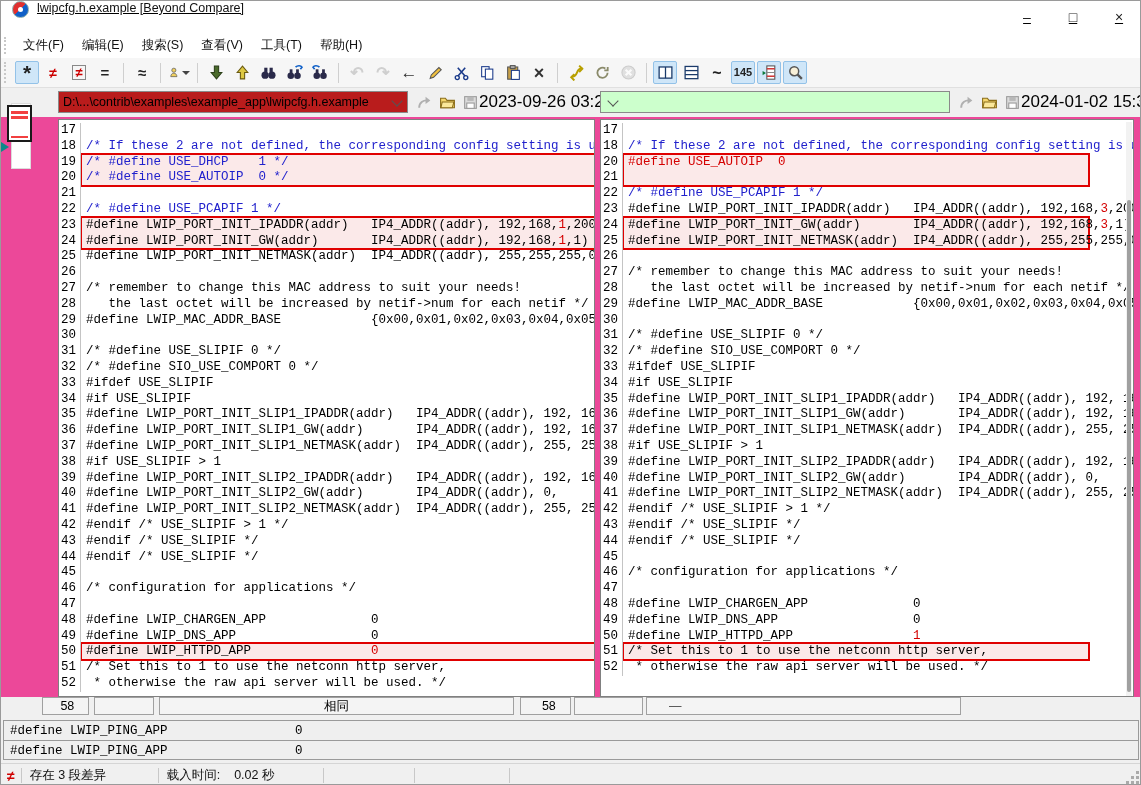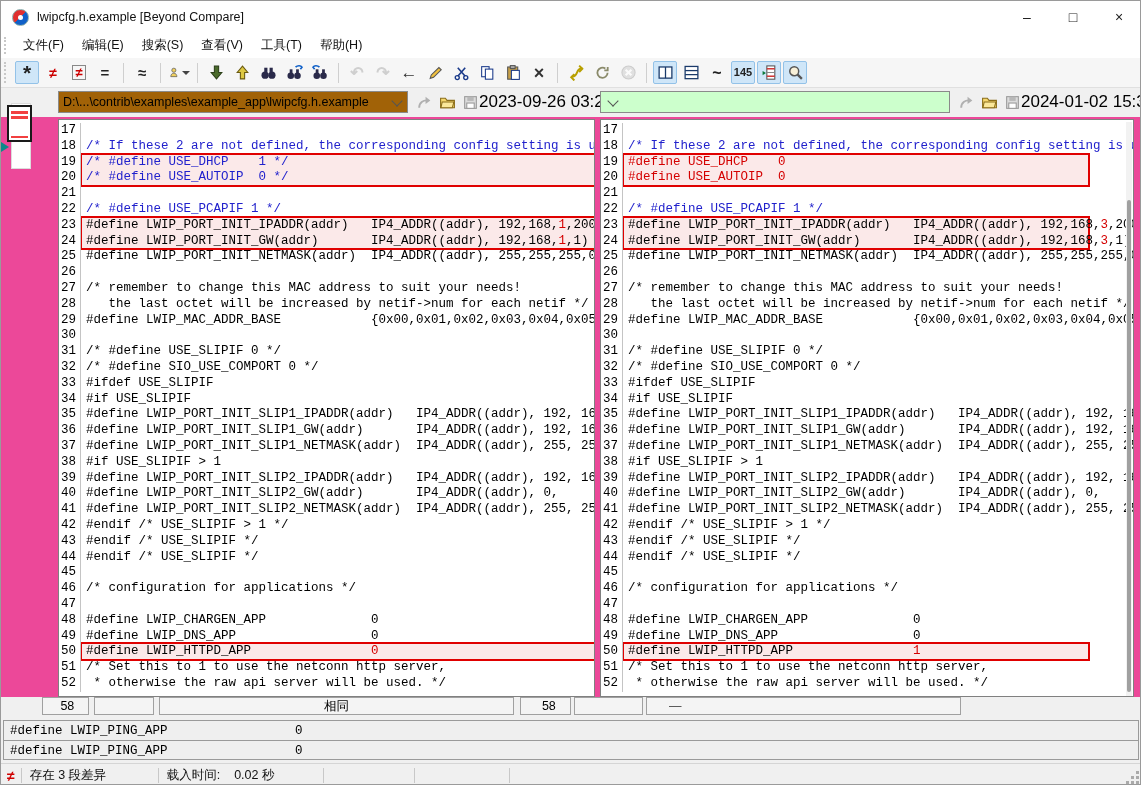--- a/index.html
+++ b/index.html
@@ -1,18 +1,18 @@
 <!DOCTYPE html>
 <html><head>
 <meta charset="utf-8">
 <style>
   html,body{margin:0;padding:0;background:#d8d8d8;font-family:"Liberation Sans",sans-serif;}
   #win{position:relative;width:1141px;height:785px;background:#f0f0f0;border:1px solid #9a9a9a;box-sizing:border-box;overflow:hidden;}
   
-  #titlebar{position:absolute;left:0;top:0;width:1141px;height:32px;background:#ffffff;border-bottom:1px solid #e8e8e8;display:flex;align-items:center;}
+  #titlebar{position:absolute;left:0;top:0;width:1141px;height:32px;background:#ffffff;border-bottom:1px solid #e8e8e8;display:flex;text-decoration:underline;}
   #appicon{width:17px;height:17px;border-radius:50%;margin:0 8px 0 11px;background:linear-gradient(135deg,#e03030 0 50%,#1060c8 50% 100%);border:1px solid #8aa;box-sizing:border-box;position:relative;}
   #appicon::after{content:"";position:absolute;left:5px;top:5px;width:5px;height:5px;border-radius:50%;background:#fff;}
   #title-text{font-size:12.5px;color:#111;}
   #caption-buttons{margin-left:auto;display:flex;height:32px;}
   .cap-btn{width:46px;height:32px;display:flex;align-items:center;justify-content:center;font-size:14px;color:#222;}
   
   #menubar{position:absolute;left:0;top:32px;width:1141px;height:25px;background:#fff;display:flex;align-items:center;border-bottom:1px solid #e0e0e0;}
   .drag-handle{width:3px;height:70%;border-left:2px dotted #c8c8c8;margin:0 5px 0 3px;}
   .menu-item{font-size:12.5px;color:#111;padding:3px 9px;cursor:default;}
   
@@ -22,21 +22,21 @@
   .tbtn.disabled{opacity:.55;}
   .tbtn.boxed .tglyph{border:1px solid #888;padding:0 2px;line-height:13px;}
   .tglyph{font-size:15px;font-weight:bold;line-height:1;}
   .tsep{width:1px;height:20px;background:#cfcfcf;margin:0 5px;}
   .caret{width:0;height:0;border-left:4px solid transparent;border-right:4px solid transparent;border-top:4px solid #444;margin-left:3px;}
   .ticon{display:block;}
   
   .fileheader{position:absolute;top:88px;height:26px;display:flex;align-items:center;}
   #fh-left{left:57px;width:537px;}
   #fh-right{left:599px;width:540px;}
-  .combo{height:22px;border:1px solid #8a8a8a;background:#a16207;display:flex;align-items:center;box-sizing:border-box;flex:0 0 350px;padding:0 4px;}
+  .combo{height:22px;border:1px solid #8a8a8a;background:#b91c1c;display:flex;align-items:center;box-sizing:border-box;flex:0 0 350px;padding:0 4px;}
   .combo.active-file{background:#ccffcc;}
   .combo-text{font-size:12.5px;white-space:nowrap;overflow:hidden;flex:1;}
   .combo-caret{width:7px;height:7px;border-right:1.6px solid #555;border-bottom:1.6px solid #555;transform:rotate(45deg);margin:-3px 2px 0 4px;flex:0 0 auto;}
   .fh-icons{display:flex;align-items:center;margin-left:8px;gap:6px;}
   .fh-date{margin-left:auto;font-size:17px;color:#000;white-space:nowrap;padding-right:2px;}
   
   #main{position:absolute;left:0;top:116px;width:1141px;height:580px;background:#ec4899;}
   .pane{position:absolute;top:2px;height:578px;background:#fff;border:1px solid #808080;box-sizing:border-box;overflow:hidden;}
   #pane-left{left:57px;width:537px;}
   #pane-right{left:599px;width:534px;}
@@ -420,21 +420,20 @@
         </div>
     <div class="diffbox" style="top: 32.6px; height: 34.6px; left: 21px; right: -4px;"></div>
         <div class="diffbox" style="top: 95.8px; height: 34.6px; left: 21px; right: -4px;"></div>
         <div class="diffbox" style="top: 522.4px; height: 18.8px; left: 21px; right: -4px;"></div>
       </div>
 
     <div id="pane-right" class="pane">
       <div class="code-lines">
           <div class="crow"><span class="lnum">17</span><span class="lcode"></span></div>
           <div class="crow"><span class="lnum">18</span><span class="lcode"><span class="sg-c">/* If these 2 are not defined, the corresponding config setting is used */</span></span></div>
-          <div class="crow"><span class="lnum">19</span><span class="lcode"><span class="sg-d">#define USE_DHCP    0</span></span></div>
           <div class="crow"><span class="lnum">20</span><span class="lcode"><span class="sg-d">#define USE_AUTOIP  0</span></span></div>
           <div class="crow"><span class="lnum">21</span><span class="lcode"></span></div>
           <div class="crow"><span class="lnum">22</span><span class="lcode"><span class="sg-c">/* #define USE_PCAPIF 1 */</span></span></div>
           <div class="crow"><span class="lnum">23</span><span class="lcode"><span class="sg-k">#define LWIP_PORT_INIT_IPADDR(addr)   IP4_ADDR((addr), 192,168,</span><span class="sg-d">3</span><span class="sg-k">,200)</span></span></div>
           <div class="crow"><span class="lnum">24</span><span class="lcode"><span class="sg-k">#define LWIP_PORT_INIT_GW(addr)       IP4_ADDR((addr), 192,168,</span><span class="sg-d">3</span><span class="sg-k">,1)</span></span></div>
           <div class="crow"><span class="lnum">25</span><span class="lcode"><span class="sg-k">#define LWIP_PORT_INIT_NETMASK(addr)  IP4_ADDR((addr), 255,255,255,0)</span></span></div>
           <div class="crow"><span class="lnum">26</span><span class="lcode"></span></div>
           <div class="crow"><span class="lnum">27</span><span class="lcode"><span class="sg-k">/* remember to change this MAC address to suit your needs!</span></span></div>
           <div class="crow"><span class="lnum">28</span><span class="lcode"><span class="sg-k">   the last octet will be increased by netif-&gt;num for each netif */</span></span></div>
           <div class="crow"><span class="lnum">29</span><span class="lcode"><span class="sg-k">#define LWIP_MAC_ADDR_BASE            {0x00,0x01,0x02,0x03,0x04,0x05}</span></span></div>

